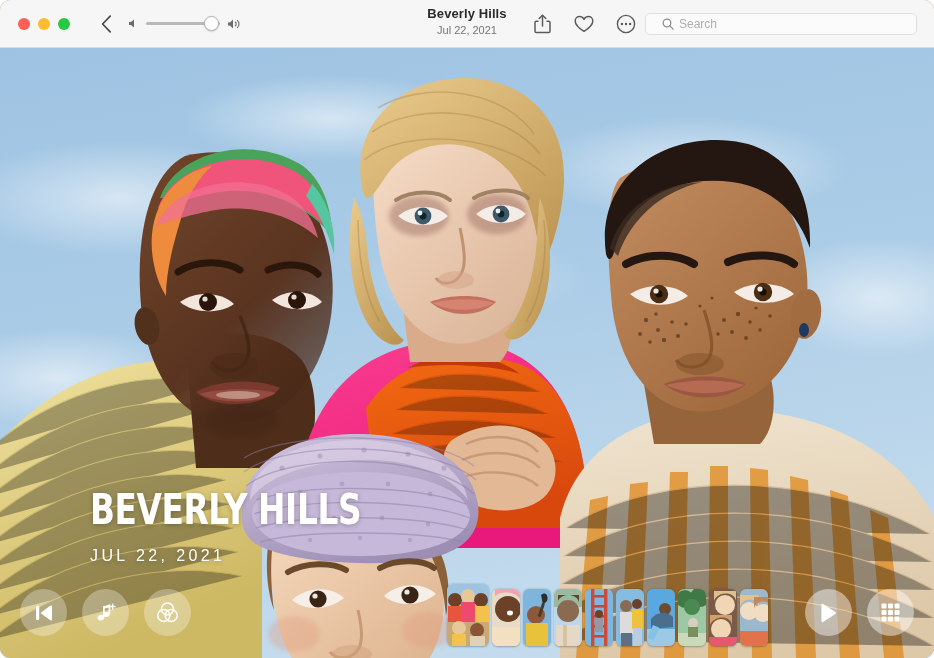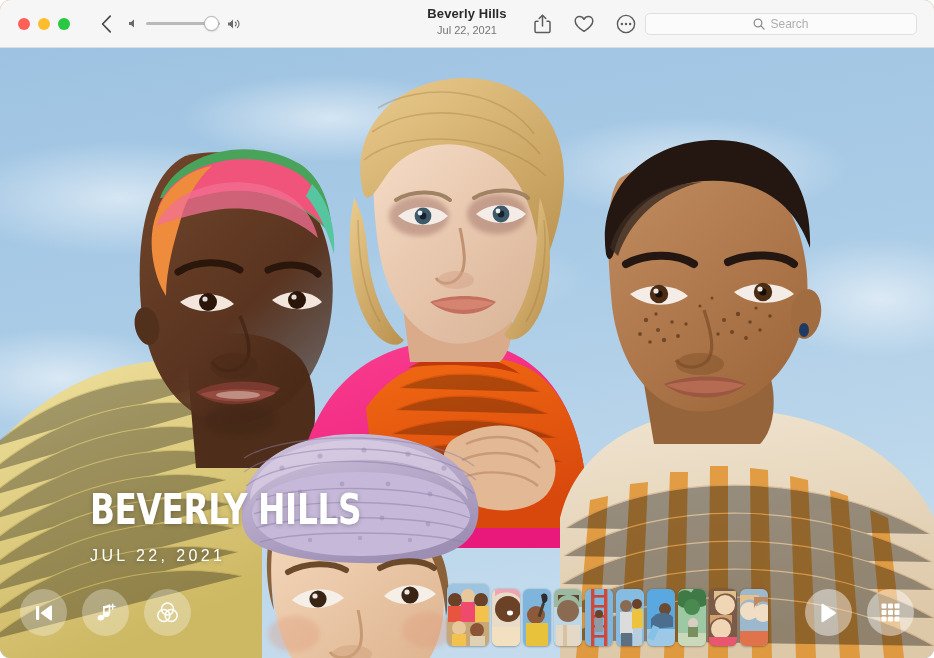--- a/index.html
+++ b/index.html
@@ -130,21 +130,20 @@
     top: 13px;
     width: 272px;
     height: 22px;
     border: 1px solid #dfdfdf;
     border-radius: 5px;
     background: #fbfbfb;
     display: flex;
     align-items: center;
     padding: 0 16px;
     gap: 5px;
-    justify-content: center;
   }
   .search-placeholder {
     font-size: 12px;
     color: #aeaeae;
     line-height: 20px;
   }
 
   
   .photo-area {
     position: absolute;

